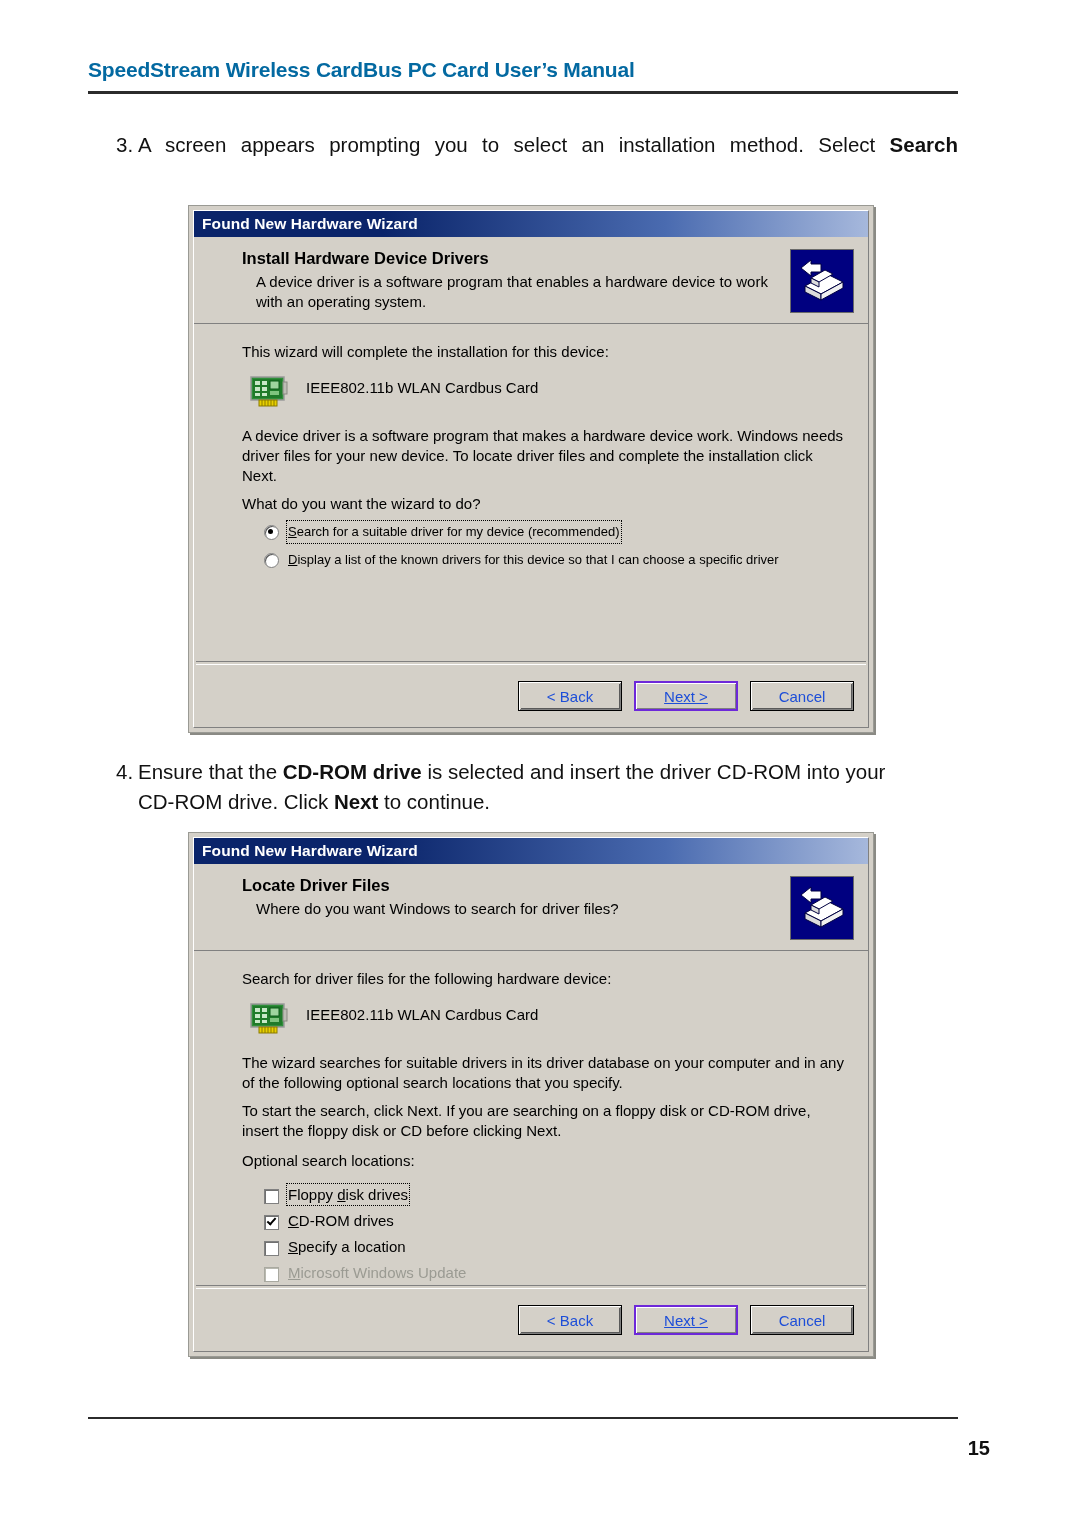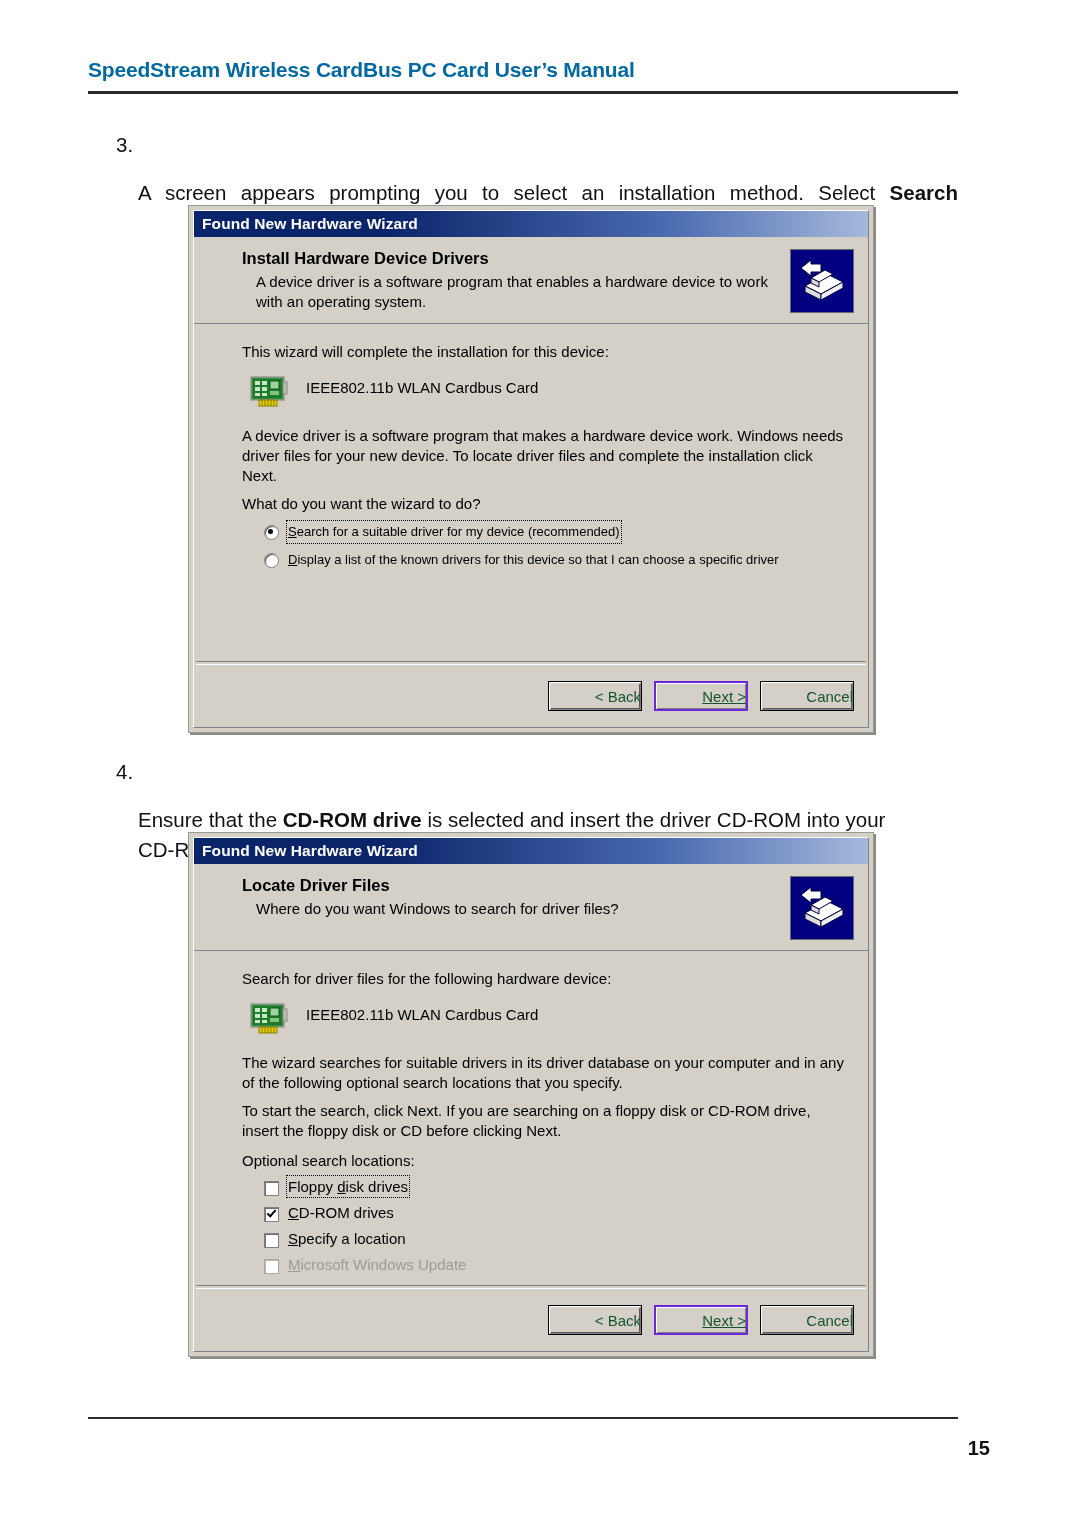--- a/index.html
+++ b/index.html
@@ -47,21 +47,20 @@
   }
   .step .num {
     width: 40px;
     flex: 0 0 40px;
     text-align: left;
     padding-left: 18px;
     box-sizing: border-box;
   }
   .step .body {
     width: 820px;
-    margin-top: 48px;
   }
   .step.justify .body .l1 {
     text-align: justify;
     text-align-last: justify;
   }
   .step b { font-weight: bold; }
 
   #step3 { left: 98px; top: 130px; }
   #step4 { left: 98px; top: 757px; }
 
@@ -230,32 +229,32 @@
     border-bottom: 1px solid #ffffff;
   }
 
   .btn-row {
     position: absolute;
     right: 14px;
     display: flex;
     gap: 12px;
   }
   .btn {
-    width: 94px;
+    width: 104px;
     height: 30px;
     background: #d4d0c8;
     border: 1px solid #000000;
     box-shadow: inset 1px 1px 0 #ffffff, inset -1px -1px 0 #808080,
                 inset 2px 2px 0 #d4d0c8, inset -2px -2px 0 #5a5a5a;
     display: flex;
     align-items: center;
-    justify-content: flex-end;
+    justify-content: center;
     font-size: 15px;
     font-family: "Liberation Sans", sans-serif;
-    color: #14532d;
+    color: #1d4ed8;
     box-sizing: border-box;
     cursor: default;
   }
   .btn.default {
     border: 2px solid #6d28d9;
     box-shadow: inset 1px 1px 0 #ffffff, inset -1px -1px 0 #808080;
     text-decoration: underline;
   }
 
   
@@ -450,21 +449,21 @@
               <line x1="24" y1="24" x2="24" y2="30"></line>
             </g>
           </svg>
         </div>
         <div class="device-label">IEEE802.11b WLAN Cardbus Card</div>
       </div>
 
       <p class="para">The wizard searches for suitable drivers in its driver database on your computer and in any of the following optional search locations that you specify.</p>
       <p class="para">To start the search, click Next. If you are searching on a floppy disk or CD-ROM drive, insert the floppy disk or CD before clicking Next.</p>
 
-      <p class="para" style="margin-top:10px;margin-bottom:6px;">Optional search locations:</p>
+      <p class="para" style="margin-top:10px;margin-bottom:14px;">Optional search locations:</p>
 
       <div class="check-row">
         <span class="check-mark"></span>
         <span class="check-label focus-dot"><span>Floppy </span><span class="ul">d</span><span>isk drives</span></span>
       </div>
 
       <div class="check-row">
         <span class="check-mark checked"></span>
         <span class="check-label"><span class="ul">C</span><span>D-ROM drives</span></span>
       </div>

